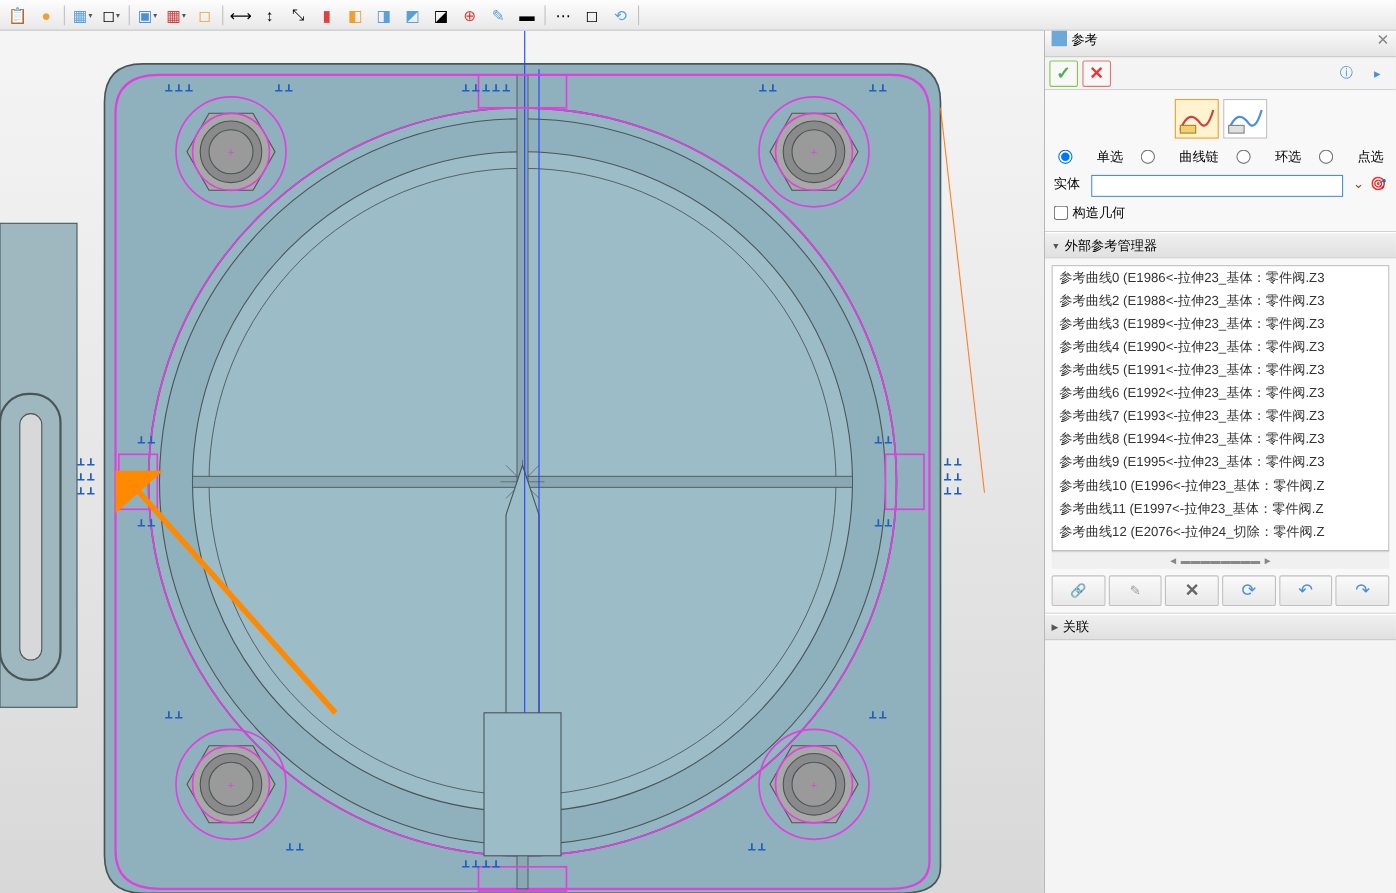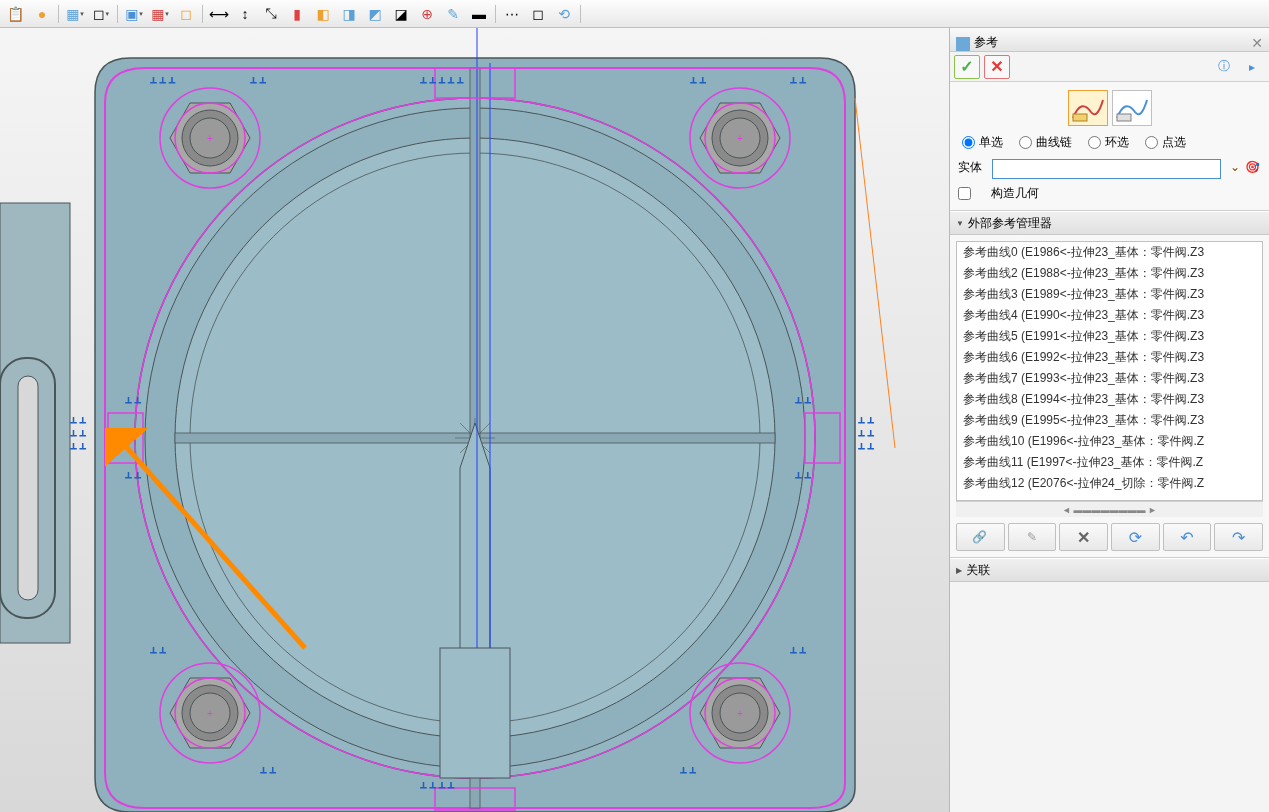--- a/index.html
+++ b/index.html
@@ -5,43 +5,43 @@
 * { box-sizing: border-box; margin: 0; padding: 0; }
 body { font-family: "Microsoft YaHei", Arial, sans-serif; font-size: 12px; background: #e8e8e8; overflow: hidden; width: 1269px; height: 812px; }
 .app { display: flex; flex-direction: column; height: 812px; }
 .toolbar { height: 28px; background: linear-gradient(#fdfdfd, #e8e8e8); border-bottom: 1px solid #c0c0c0; display: flex; align-items: center; padding: 0 4px; gap: 2px; }
 .tb-btn { width: 24px; height: 22px; display: flex; align-items: center; justify-content: center; border: 1px solid transparent; border-radius: 2px; cursor: pointer; }
 .tb-sep { width: 1px; height: 18px; background: #c0c0c0; margin: 0 2px; }
 .tb-drop::after { content: "▾"; font-size: 7px; color: #555; margin-left: 1px; }
 .content { flex: 1; display: flex; }
 .viewport { flex: 1; position: relative; background: linear-gradient(#f5f5f5, #d8d8d8); overflow: hidden; }
 .panel { width: 320px; background: #f4f4f4; border-left: 1px solid #b8b8b8; display: flex; flex-direction: column; }
-.panel-header { height: 24px; background: linear-gradient(#fafafa,#e4e4e4); border-bottom: 1px solid #c8c8c8; display: flex; align-items: flex-end; padding: 0 6px; }
+.panel-header { height: 24px; background: linear-gradient(#fafafa,#e4e4e4); border-bottom: 1px solid #c8c8c8; display: flex; align-items: flex-start; padding: 0 6px; }
 .panel-header .ico { width: 14px; height: 14px; background: #6aa9d8; margin-right: 4px; }
 .panel-close { margin-left: auto; color: #888; cursor: pointer; font-size: 14px; }
 .actionbar { height: 30px; display: flex; align-items: center; padding: 2px 4px; gap: 4px; border-bottom: 1px solid #d0d0d0; }
 .act-btn { width: 26px; height: 24px; display: flex; align-items: center; justify-content: center; border: 1px solid #c0c0c0; border-radius: 2px; background: #f8f8f8; cursor: pointer; }
 .act-btn.ok { border-color: #8bc34a; }
 .act-btn.cancel { border-color: #e57373; }
 .act-help { margin-left: auto; display:flex; gap:2px; }
 .section-head { height: 24px; background: linear-gradient(#f0f0f0,#e0e0e0); border-top:1px solid #fff; border-bottom: 1px solid #c8c8c8; display: flex; align-items: center; padding: 0 6px; cursor: pointer; }
 .section-head::before { content: "▼"; font-size: 8px; margin-right: 4px; color: #555; }
 .section-head.collapsed::before { content: "▶"; }
 .section-body { padding: 8px; background: #f8f8f8; border-bottom: 1px solid #d0d0d0; }
 .big-icons { display: flex; justify-content: center; gap: 4px; margin-bottom: 8px; }
 .big-icon { width: 40px; height: 36px; border: 1px solid #c0c0c0; background: #fff; display:flex; align-items:center; justify-content:center; font-size:9px; color:#666; position:relative; }
 .big-icon.active { border-color: #f0a030; background: #fff3d0; }
 .radio-row { display: flex; gap: 16px; margin-bottom: 8px; padding-left: 4px; }
-.radio-row label { display: flex; align-items: center; gap: 4px; cursor: pointer; }
+.radio-row label { display: flex; align-items: center; gap: 22px; cursor: pointer; }
 .field-row { display: flex; gap: 6px; margin-bottom: 6px; }
 .field-row .lbl { width: 28px; }
 .field-row input[type=text] { flex: 1; height: 20px; border: 1px solid #4a90d9; padding: 0 4px; }
 .ext-icons { display:flex; gap:2px; }
 .ext-icon { width:16px; height:16px; display:inline-flex; align-items:center; justify-content:center; cursor:pointer; }
-.chk-row { display: flex; align-items: center; gap: 20px; }
+.chk-row { display: flex; align-items: center; gap: 4px; }
 .ref-list { height: 260px; overflow: auto; background: #fff; border: 1px solid #c0c0c0; font-size: 12px; }
 .ref-item { padding: 2px 6px; white-space: nowrap; cursor: pointer; color: #333; }
 .ref-scroll-h { height: 16px; background:#f0f0f0; border-top:1px solid #d0d0d0; display:flex; align-items:center; justify-content:center; font-size:9px; color:#888; }
 .edit-btns { display: flex; gap: 3px; margin-top: 6px; }
 .edit-btn { flex: 1; height: 28px; border: 1px solid #c0c0c0; background: linear-gradient(#fafafa,#e8e8e8); display:flex; align-items:center; justify-content:center; cursor:pointer; border-radius:2px; }
 
 .cad { position: absolute; inset: 0; }
 .arrow-annot { position:absolute; left:105px; top:400px; width:220px; height:230px; pointer-events:none; }
 </style>
 </head>

